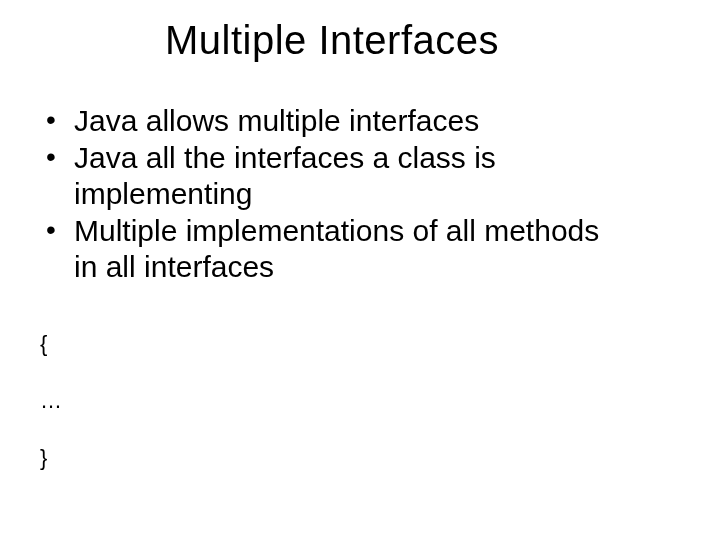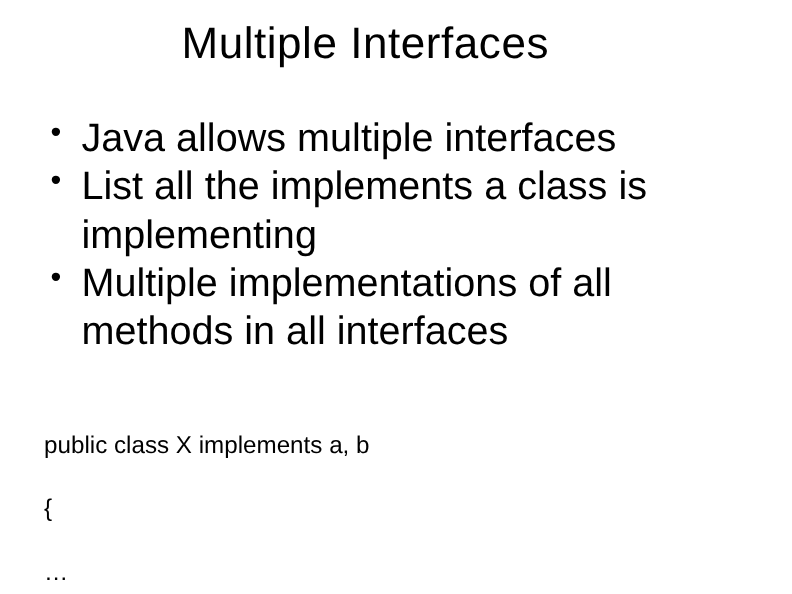--- a/index.html
+++ b/index.html
@@ -19,23 +19,23 @@
   }
   .title {
     text-align: center;
     font-size: 40px;
     font-weight: 400;
     margin: 0 0 40px 0;
     letter-spacing: 0.5px;
   }
   ul.bullets {
     list-style: none;
-    margin: 0 0 40px 0;
+    margin: 0 0 15px 0;
     padding: 0;
-    font-size: 36px;
+    font-size: 30px;
     line-height: 1.22;
   }
   ul.bullets li {
     position: relative;
     padding-left: 34px;
     margin: 0;
   }
   ul.bullets li::before {
     content: "•";
     position: absolute;
@@ -50,23 +50,22 @@
   }
 </style>
 </head>
 <body>
 
 <div class="slide">
   <h1 class="title">Multiple Interfaces</h1>
 
   <ul class="bullets">
     <li>Java allows multiple interfaces</li>
-    <li>List all the implements a class is implementing</li>
+    <li>Java all the interfaces a class is implementing</li>
     <li>Multiple implementations of all methods in all interfaces</li>
   </ul>
 
   <div class="code">
-    <div>public class X implements a, b</div>
     <div>{</div>
     <div>…</div>
     <div>}</div>
   </div>
 </div>
 
 </body></html>

